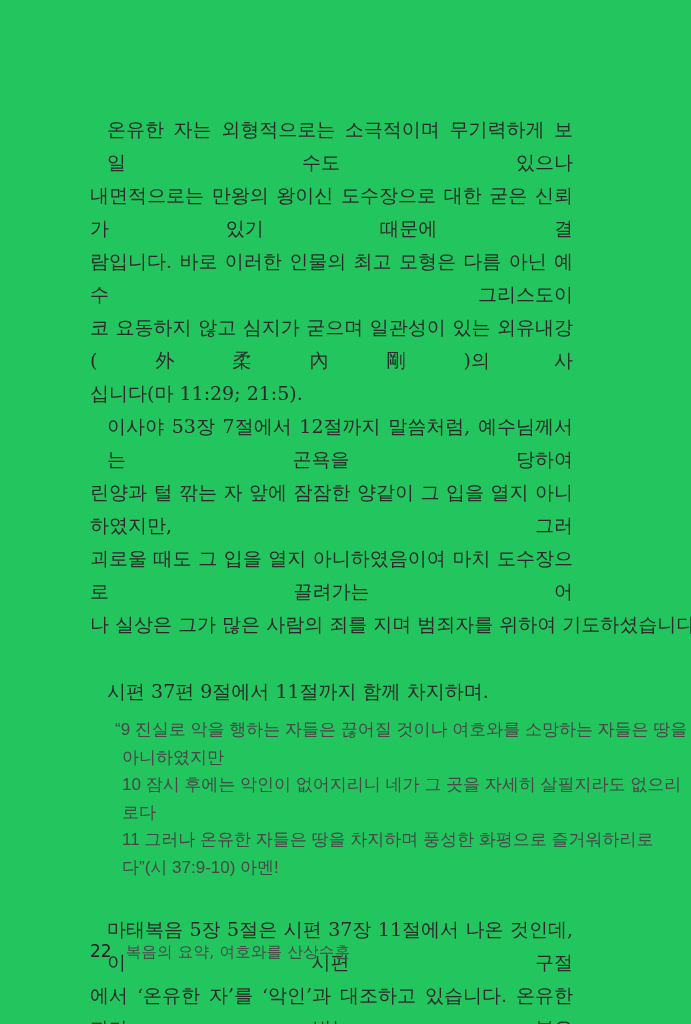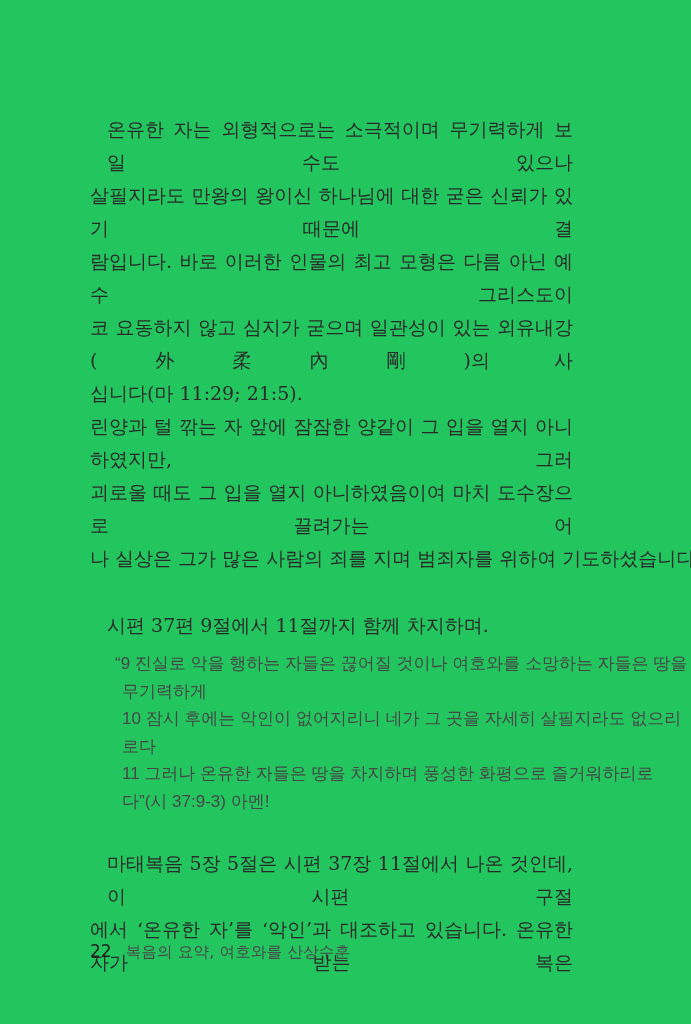--- a/index.html
+++ b/index.html
@@ -71,41 +71,42 @@
   }
 </style>
 </head>
 <body>
 
 <div class="page">
   <div class="content">
 
     <div>
       <div class="bl jl indent">온유한 자는 외형적으로는 소극적이며 무기력하게 보일 수도 있으나</div>
-      <div class="bl jl">살필지라도 만왕의 왕이신 하나님에 대한 굳은 신뢰가 있기 때문에 결</div>
+      <div class="bl jl">내면적으로는 만왕의 왕이신 도수장으로 대한 굳은 신뢰가 있기 때문에 결</div>
       <div class="bl jl">람입니다. 바로 이러한 인물의 최고 모형은 다름 아닌 예수 그리스도이</div>
       <div class="bl jl">코 요동하지 않고 심지가 굳으며 일관성이 있는 외유내강(外柔內剛)의 사</div>
       <div class="bl">십니다(마 11:29; 21:5).</div>
     </div>
 
     <div>
+      <div class="bl jl indent">이사야 53장 7절에서 12절까지 말씀처럼, 예수님께서는 곤욕을 당하여</div>
       <div class="bl jl">린양과 털 깎는 자 앞에 잠잠한 양같이 그 입을 열지 아니하였지만, 그러</div>
       <div class="bl jl">괴로울 때도 그 입을 열지 아니하였음이여 마치 도수장으로 끌려가는 어</div>
       <div class="bl">나 실상은 그가 많은 사람의 죄를 지며 범죄자를 위하여 기도하셨습니다.</div>
     </div>
 
     <div class="bl psalm-intro indent">시편 37편 9절에서 11절까지 함께 차지하며.</div>
 
     <div class="quote">
       <div class="ql hang">“9 진실로 악을 행하는 자들은 끊어질 것이나 여호와를 소망하는 자들은 땅을</div>
-      <div class="ql">무기력하게</div>
+      <div class="ql">아니하였지만</div>
       <div class="ql">10 잠시 후에는 악인이 없어지리니 네가 그 곳을 자세히 살필지라도 없으리</div>
       <div class="ql">로다</div>
       <div class="ql">11 그러나 온유한 자들은 땅을 차지하며 풍성한 화평으로 즐거워하리로</div>
-      <div class="ql">다”(시 37:9-3) 아멘!</div>
+      <div class="ql">다”(시 37:9-10) 아멘!</div>
     </div>
 
     <div class="para3">
       <div class="bl jl indent">마태복음 5장 5절은 시편 37장 11절에서 나온 것인데, 이 시편 구절</div>
       <div class="bl jl">에서 ‘온유한 자’를 ‘악인’과 대조하고 있습니다. 온유한 자가 받는 복은</div>
 
     </div>
 
   </div>
 

